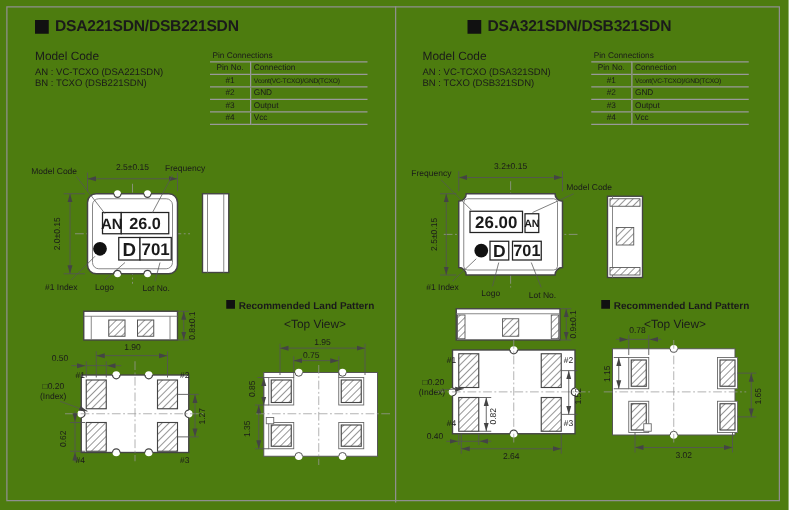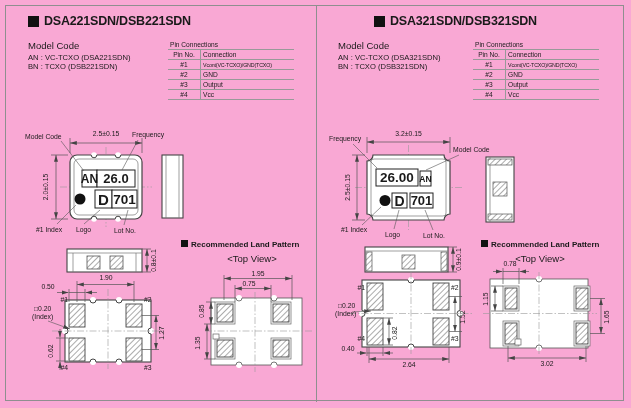--- a/index.html
+++ b/index.html
@@ -1,16 +1,16 @@
 <!DOCTYPE html>
 <html><head>
 <meta charset="utf-8">
 <style>
   html,body{margin:0;padding:0;background:#fff;}
-  .page{position:relative;width:631px;height:408px;background:#f9a8d4;overflow:hidden;
+  .page{position:relative;width:631px;height:408px;background:#4d7c0f;overflow:hidden;
         font-family:"Liberation Sans","DejaVu Sans",sans-serif;color:#1a1a1a;}
   .frame{position:absolute;left:5px;top:5px;width:619px;height:396px;border:1px solid #8f8f8f;box-sizing:border-box;}
   .divider{position:absolute;left:316px;top:5px;width:1px;height:397px;background:#8f8f8f;}
   .title{position:absolute;display:flex;align-items:center;gap:5px;font-weight:bold;font-size:12.5px;letter-spacing:-0.2px;white-space:nowrap;}
   .title .sq{width:11px;height:11px;background:#111;flex:0 0 auto;}
   .mc{position:absolute;font-size:7.6px;line-height:9px;white-space:nowrap;}
   .mc .mc-h{font-size:9.5px;line-height:11px;margin-bottom:2px;}
   .pt{position:absolute;width:126px;font-size:6.6px;}
   .pt-cap{margin:0 0 1px 2px;}
   table.pt-t{border-collapse:collapse;width:100%;table-layout:fixed;}

